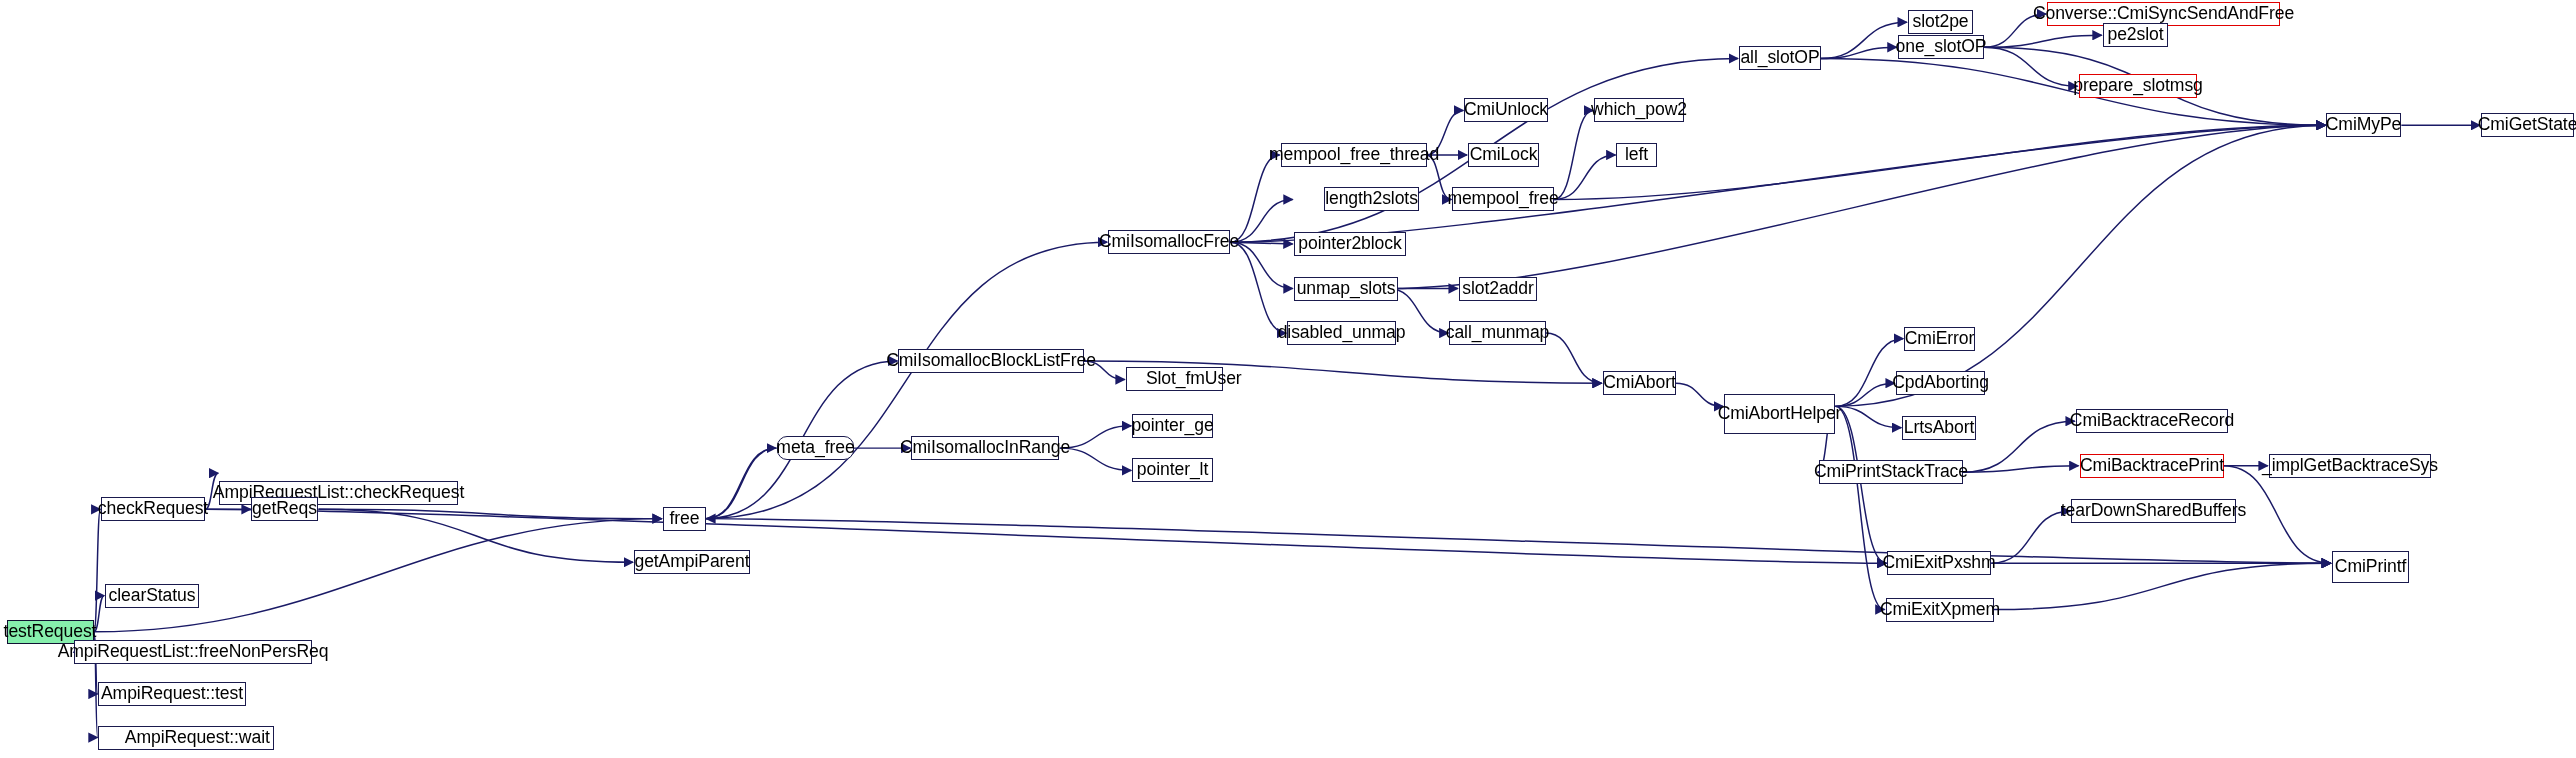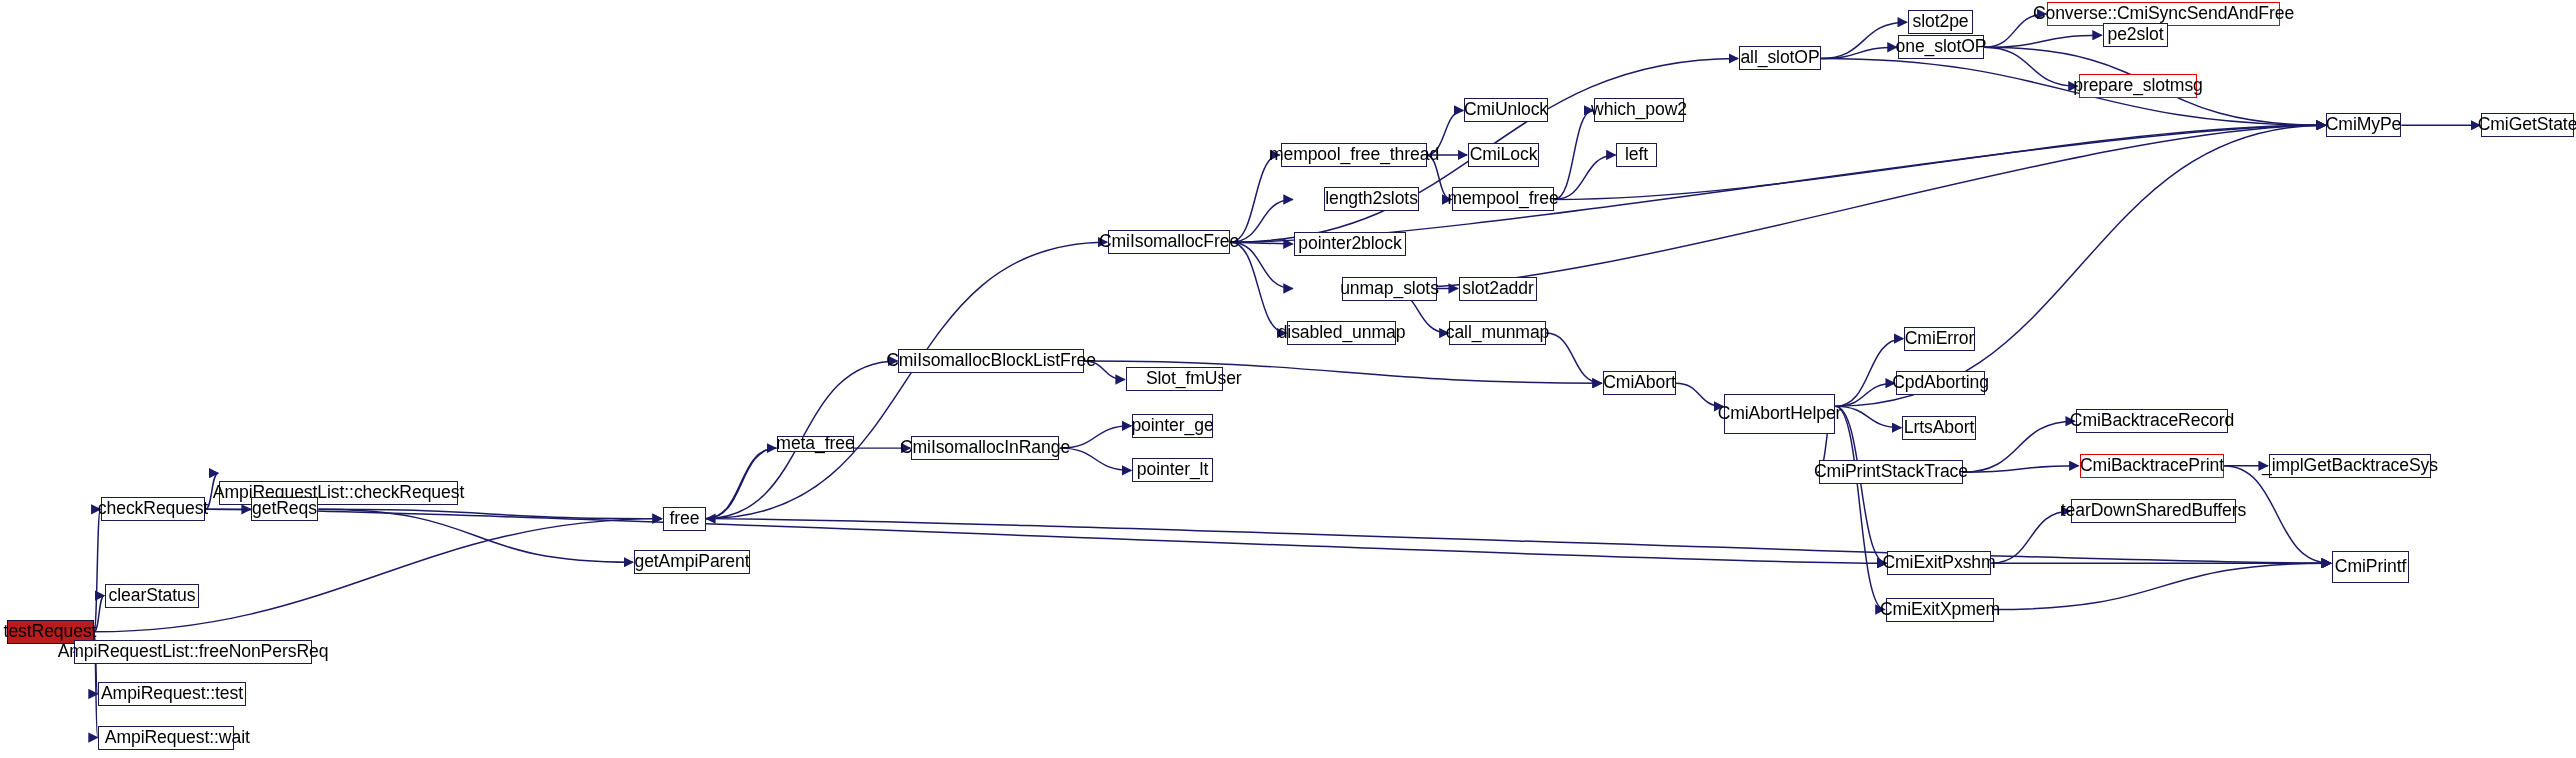--- a/index.html
+++ b/index.html
@@ -20,21 +20,21 @@
     color:#000000;
     font-size:17.6px;
     line-height:1;
     display:flex;
     align-items:center;
     justify-content:center;
     white-space:nowrap;
     padding:0 6.5px;
     letter-spacing:-0.1px;
   }
-  .node.root{background:#b91c1c;border-color:#111133;}
+  .node.root{background:#86efac;border-color:#111133;}
   .node.redborder{border-color:#e00000;border-width:0.9px;}
 </style>
 </head>
 <body>
 
 <div id="canvas">
   <svg id="edges" viewBox="0 0 2776 817" width="2576" height="758">
     <defs>
       <marker id="arrow" viewBox="0 0 10 10" refX="9" refY="5" markerWidth="7" markerHeight="7" orient="auto-start-reverse" markerUnits="strokeWidth">
         <path d="M 0 0 L 10 5 L 0 10 z" fill="#1a1a66"></path>
@@ -113,36 +113,36 @@
       </div>
       <div class="node" style="left: 105px; top: 584px; width: 94px; height: 24px;">
         <span>clearStatus</span>
       </div>
       <div class="node" style="left: 74px; top: 640px; width: 238px; height: 24px;">
         <span>AmpiRequestList::freeNonPersReq</span>
       </div>
       <div class="node" style="left: 98px; top: 682px; width: 148px; height: 24px;">
         <span>AmpiRequest::test</span>
       </div>
-      <div class="node" style="left: 98px; top: 726px; width: 136px; height: 24px; padding-left: 29px;">
+      <div class="node" style="left: 98px; top: 726px; width: 176px; height: 24px; padding-left: 29px;">
         <span>AmpiRequest::wait</span>
       </div>
       <div class="node" style="left: 219px; top: 461px; width: 239px; height: 24px; margin-top: 20px;">
         <span>AmpiRequestList::checkRequest</span>
       </div>
       <div class="node" style="left: 251px; top: 497px; width: 67px; height: 24px;">
         <span>getReqs</span>
       </div>
       <div class="node" style="left: 634px; top: 550px; width: 116px; height: 24px;">
         <span>getAmpiParent</span>
       </div>
       <div class="node" style="left: 663px; top: 507px; width: 43px; height: 24px;">
         <span>free</span>
       </div>
-      <div class="node" style="left: 777px; top: 436px; width: 77px; height: 16px;">
+      <div class="node" style="left: 777px; top: 436px; width: 77px; height: 24px; border-radius: 10px;">
         <span>meta_free</span>
       </div>
       <div class="node" style="left: 911px; top: 436px; width: 148px; height: 24px;">
         <span>CmiIsomallocInRange</span>
       </div>
       <div class="node" style="left: 1132px; top: 414px; width: 81px; height: 24px;">
         <span>pointer_ge</span>
       </div>
       <div class="node" style="left: 1132px; top: 458px; width: 81px; height: 24px;">
         <span>pointer_lt</span>
@@ -158,21 +158,21 @@
       </div>
       <div class="node" style="left: 1281px; top: 143px; width: 146px; height: 24px;">
         <span>mempool_free_thread</span>
       </div>
       <div class="node" style="left: 1294px; top: 187px; width: 95px; height: 24px; margin-left: 30px;">
         <span>length2slots</span>
       </div>
       <div class="node" style="left: 1294px; top: 232px; width: 112px; height: 24px;">
         <span>pointer2block</span>
       </div>
-      <div class="node" style="left: 1294px; top: 277px; width: 95px; height: 24px; margin-left: 48px;">
+      <div class="node" style="left: 1294px; top: 277px; width: 104px; height: 24px;">
         <span>unmap_slots</span>
       </div>
       <div class="node" style="left: 1287px; top: 321px; width: 109px; height: 24px;">
         <span>disabled_unmap</span>
       </div>
       <div class="node" style="left: 1464px; top: 98px; width: 84px; height: 24px;">
         <span>CmiUnlock</span>
       </div>
       <div class="node" style="left: 1468px; top: 143px; width: 71px; height: 24px;">
         <span>CmiLock</span>

